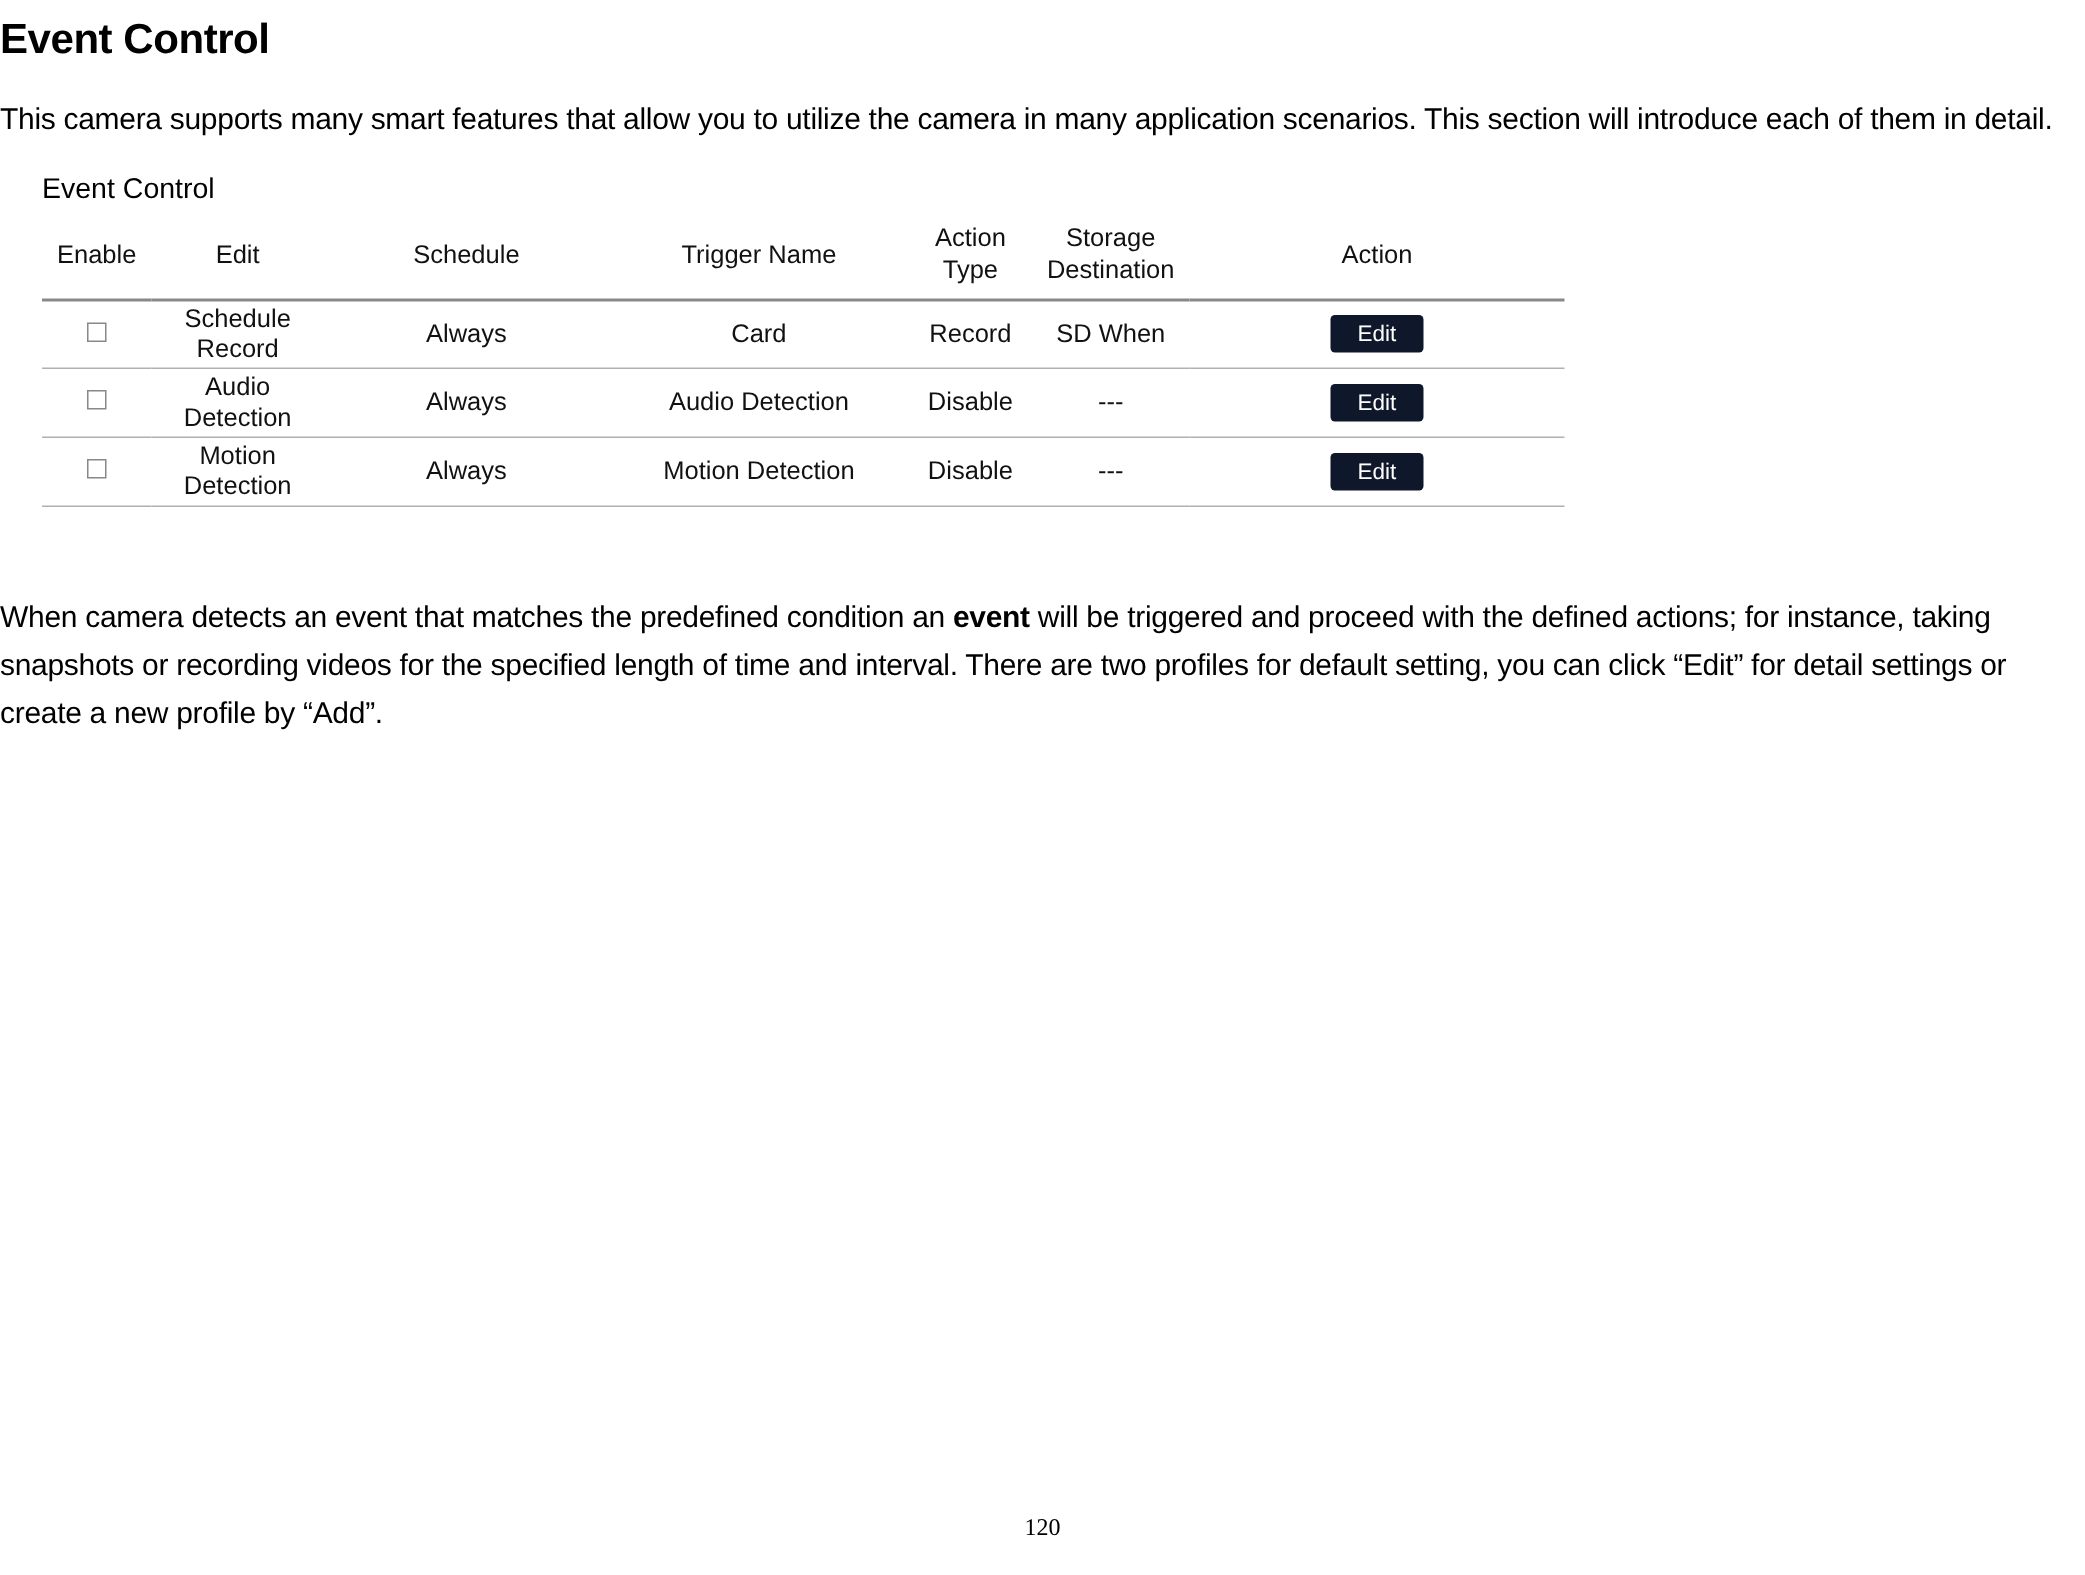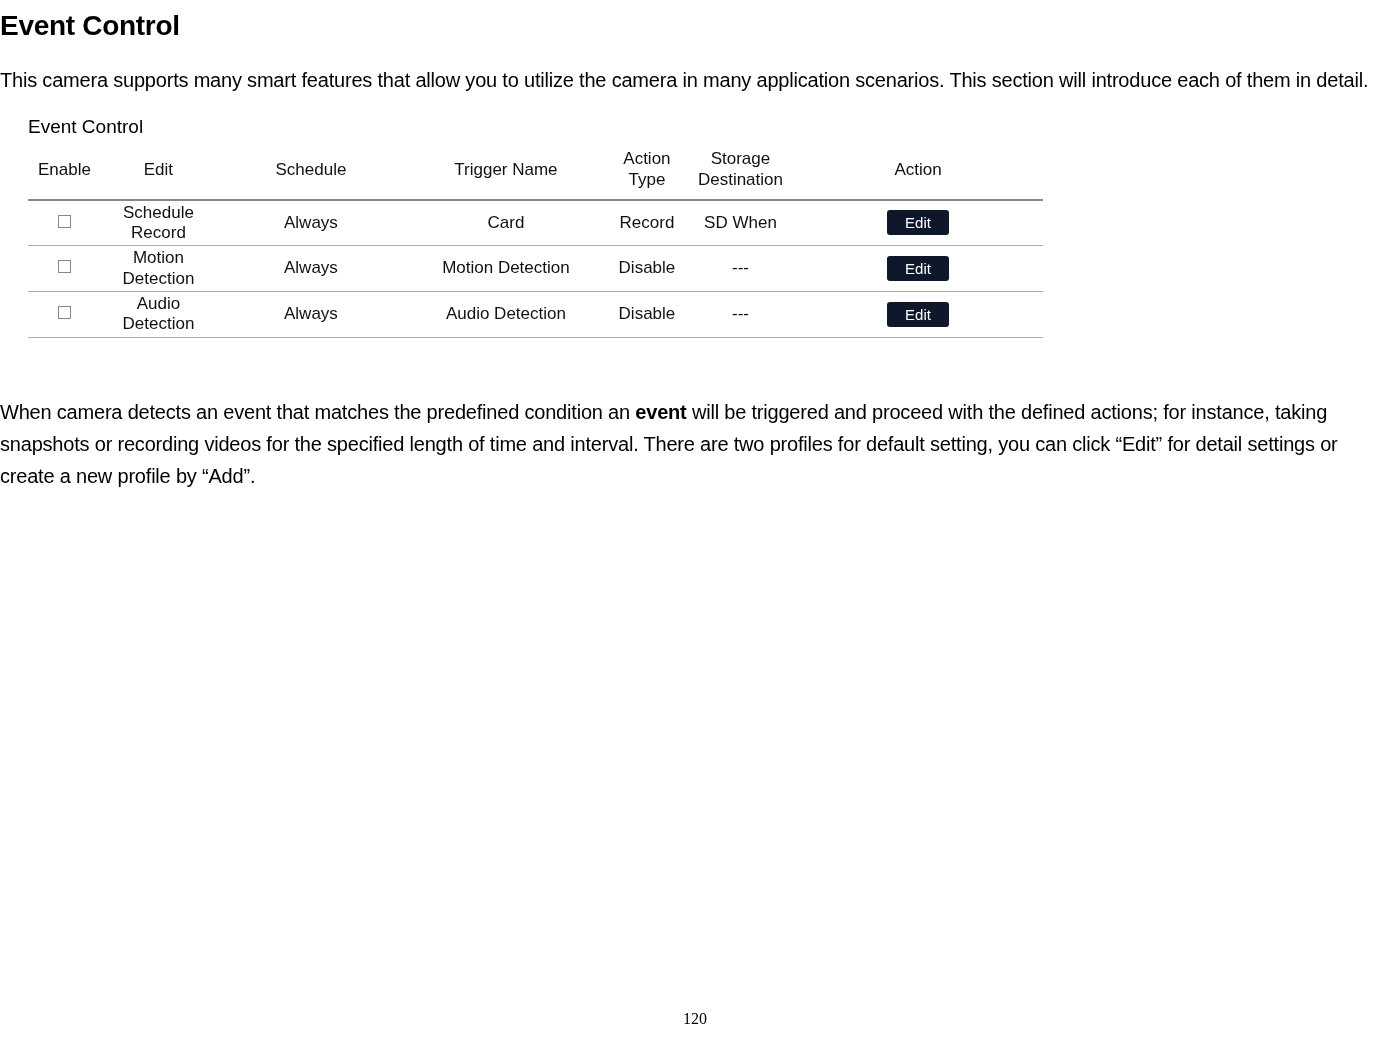--- a/index.html
+++ b/index.html
@@ -141,32 +141,32 @@
           <td><span class="checkbox-box"></span></td>
           <td>Schedule<br>Record</td>
           <td>Always</td>
           <td>Card</td>
           <td>Record</td>
           <td>SD When</td>
           <td><button class="edit-btn">Edit</button></td>
         </tr>
         <tr>
           <td><span class="checkbox-box"></span></td>
-          <td>Motion<br>Detection</td>
+          <td>Audio<br>Detection</td>
           <td>Always</td>
-          <td>Motion Detection</td>
+          <td>Audio Detection</td>
           <td>Disable</td>
           <td>---</td>
           <td><button class="edit-btn">Edit</button></td>
         </tr>
         <tr>
           <td><span class="checkbox-box"></span></td>
-          <td>Audio<br>Detection</td>
+          <td>Motion<br>Detection</td>
           <td>Always</td>
-          <td>Audio Detection</td>
+          <td>Motion Detection</td>
           <td>Disable</td>
           <td>---</td>
           <td><button class="edit-btn">Edit</button></td>
         </tr>
       </tbody>
     </table>
   </div>
 
   <p class="body-text">
     <span>When camera detects an event that matches the predefined condition an </span><span class="bold">event</span><span> will be triggered and proceed with the defined actions; for instance, taking snapshots or recording videos for the specified length of time and interval. There are two profiles for default setting, you can click “Edit” for detail settings or create a new profile by “Add”.</span>

